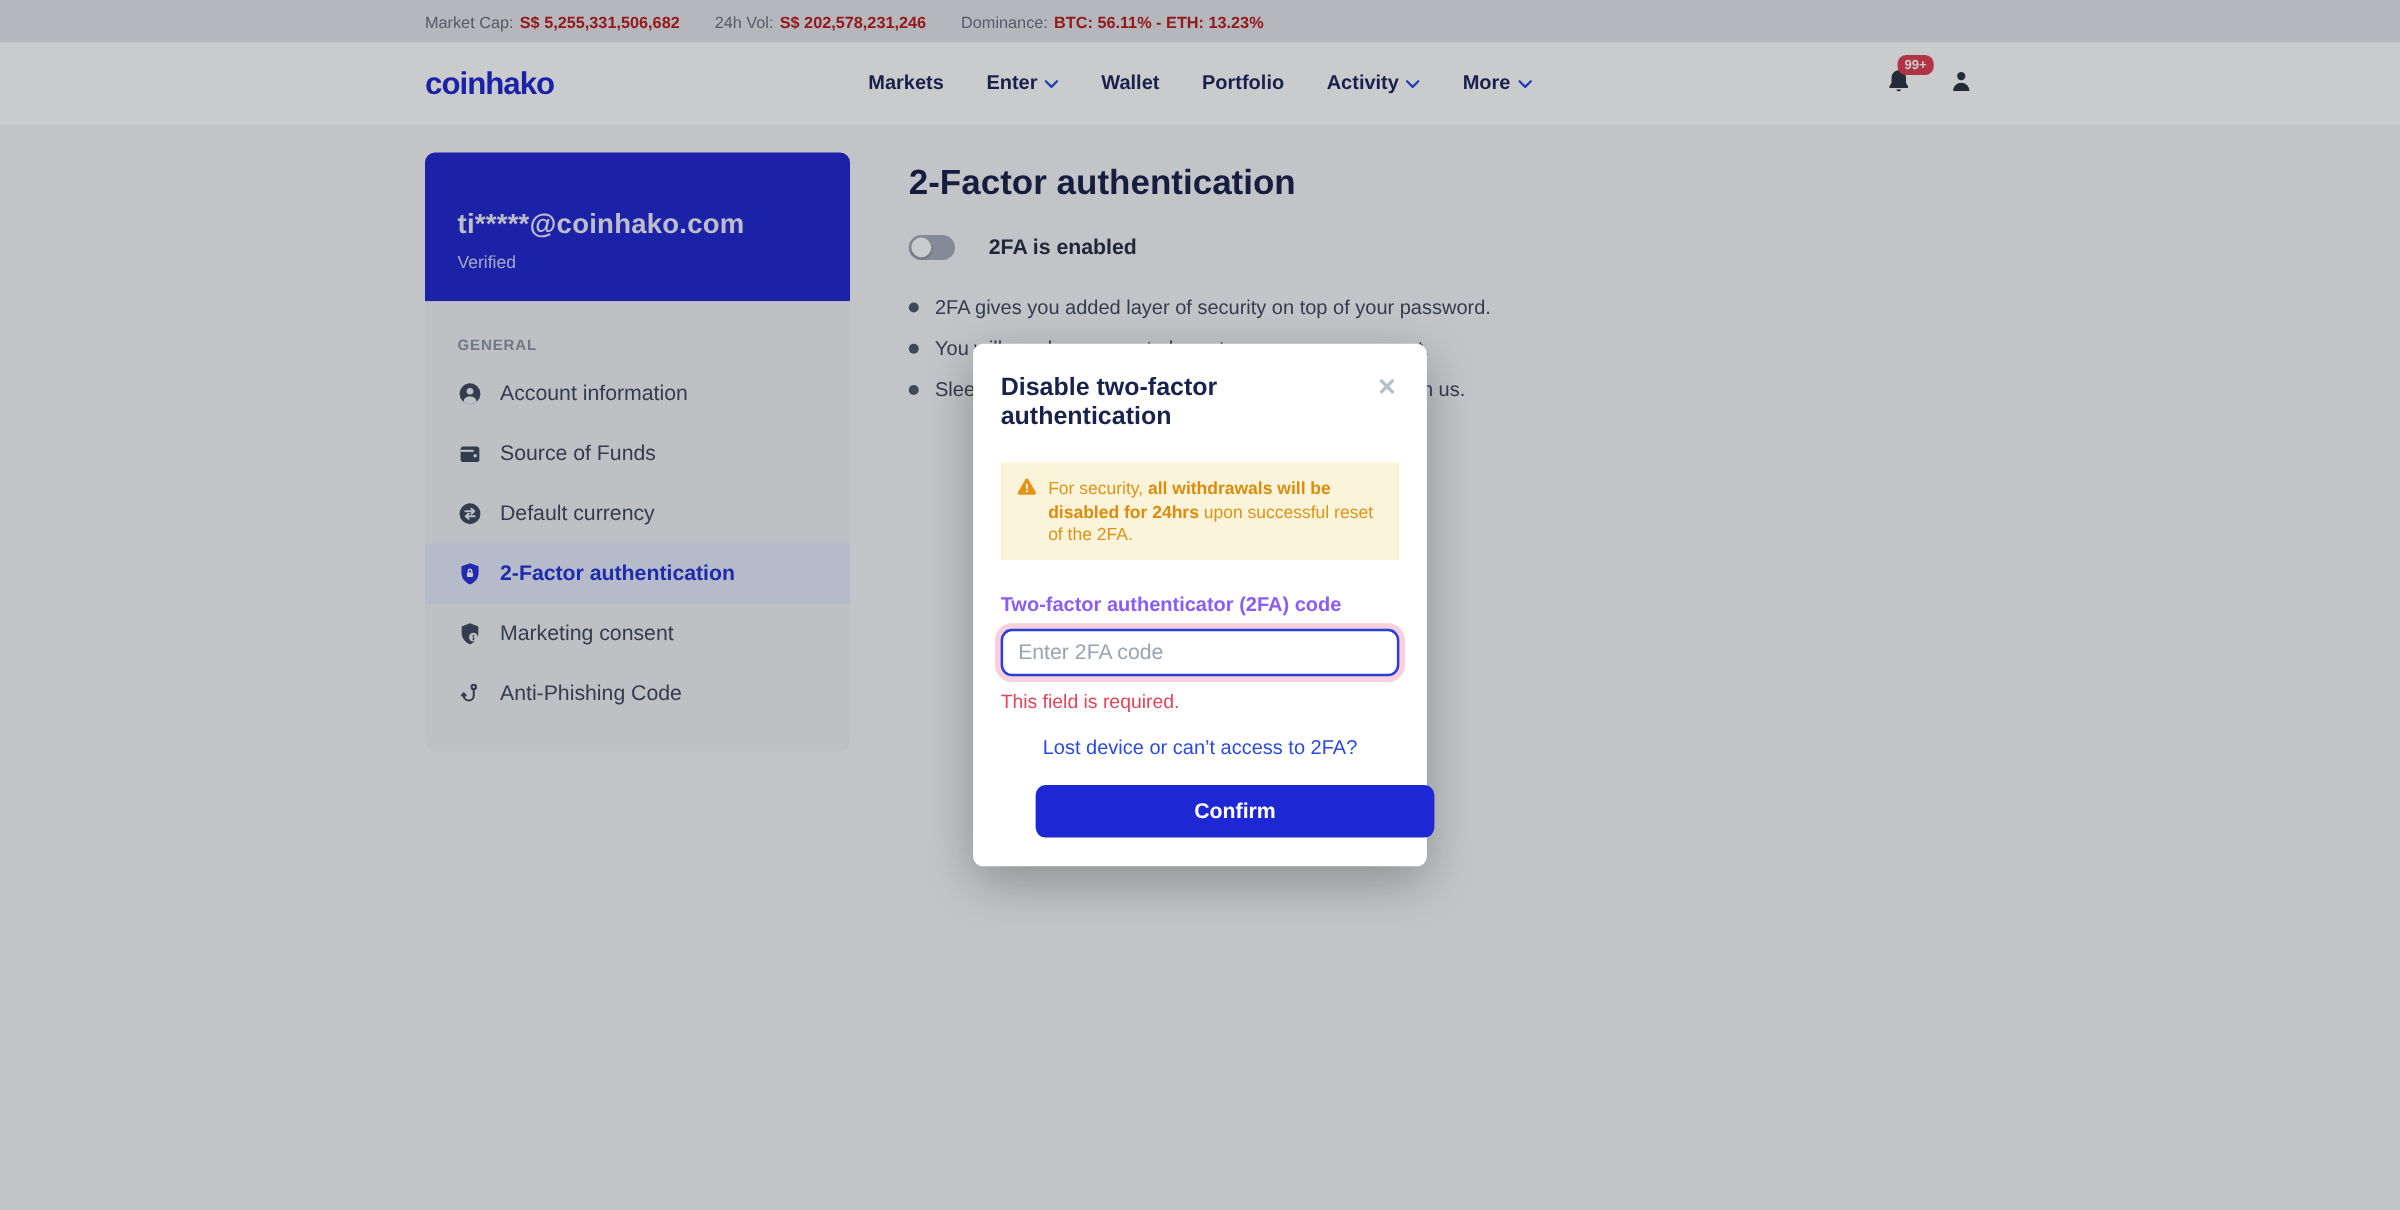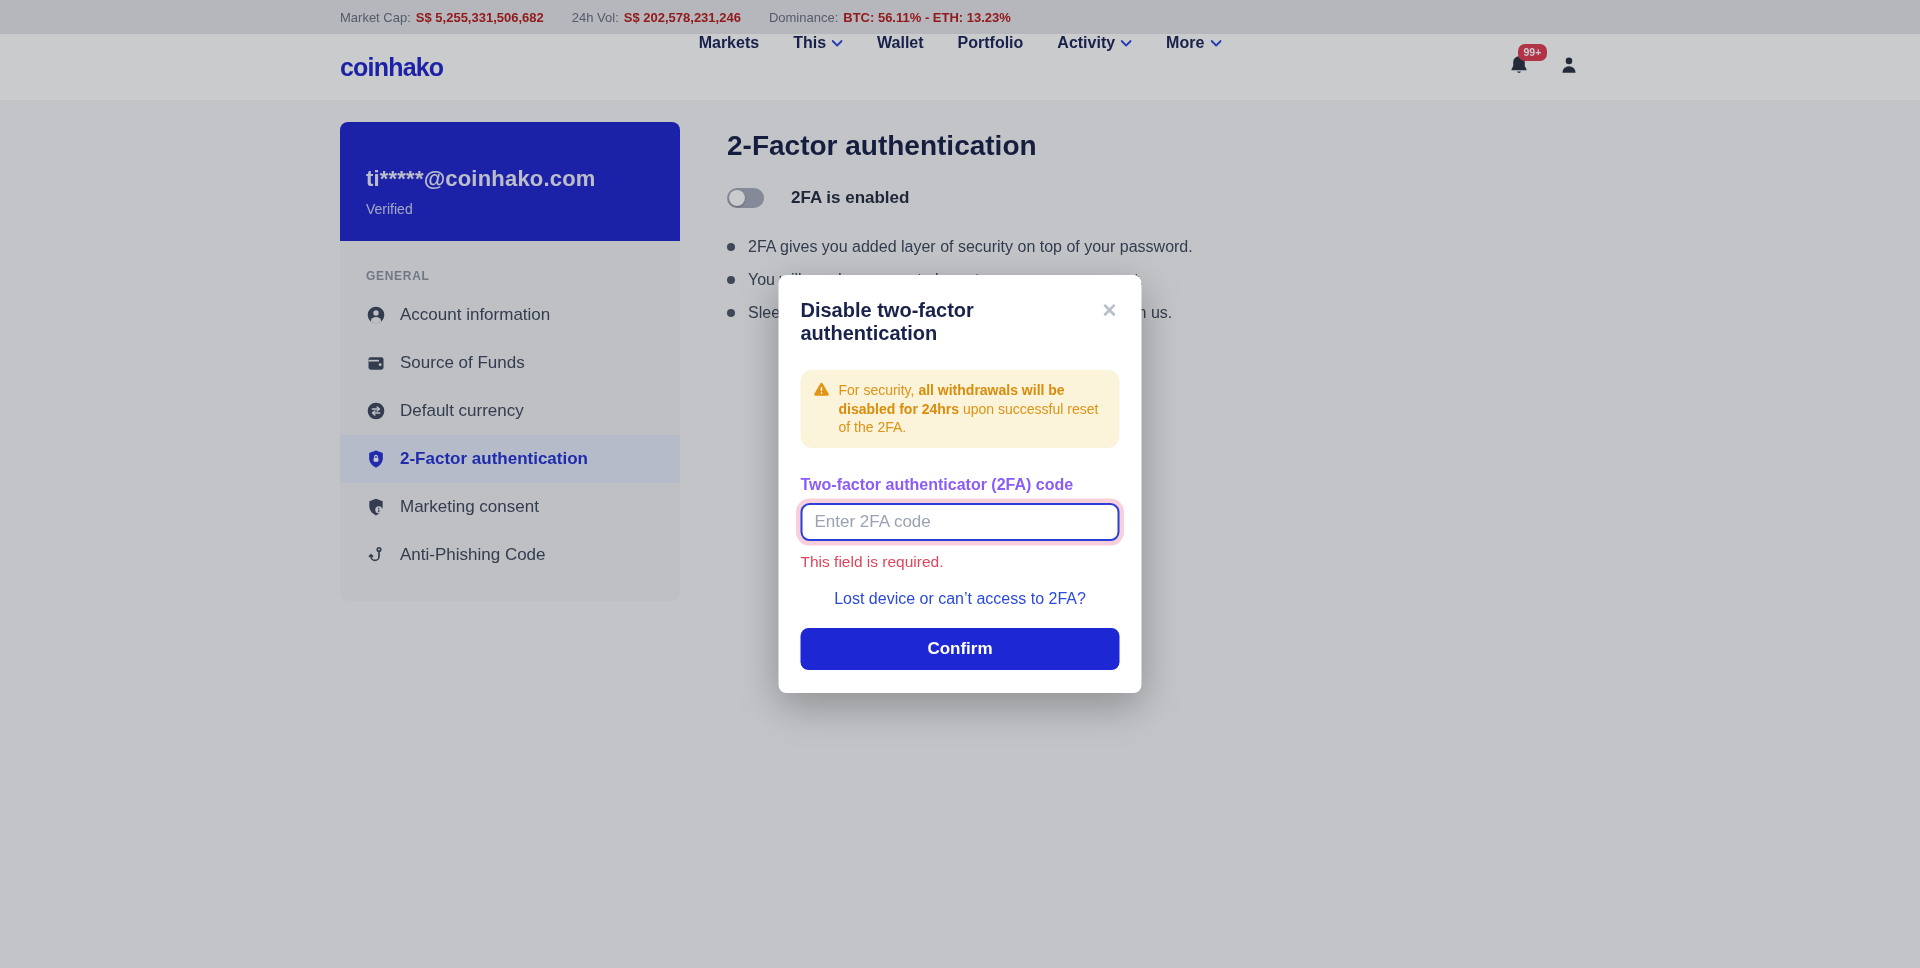--- a/index.html
+++ b/index.html
@@ -10,21 +10,21 @@
   
   .ticker { background:#E4E6EA; height:34px; }
   .ticker .container { display:flex; align-items:center; height:100%; gap:28px; font-size:13px; color:#68707F; }
   .tick-group { display:flex; gap:5px; align-items:center; white-space:nowrap; }
   .tick-val { color:#b91c1c; font-weight:700; }
 
   
   .header { background:#FFFFFF; height:66px; position:relative; }
   .header .container { display:flex; align-items:center; height:100%; position:relative; }
   .logo { font-size:25px; font-weight:700; color:#2127CF; letter-spacing:-0.8px; cursor:pointer; }
-  .nav { position:absolute; left:50%; top:0; height:100%; transform:translateX(-50%); display:flex; align-items:flex-start; gap:34px; }
+  .nav { position:absolute; left:50%; top:0; height:100%; transform:translateX(-50%); display:flex; align-items:center; gap:34px; }
   .nav-item { display:flex; align-items:center; gap:6px; font-size:16px; font-weight:600; color:#1B2559; cursor:pointer; white-space:nowrap; }
   .header-icons { margin-left:auto; display:flex; align-items:center; gap:28px; }
   .bell-wrap { position:relative; cursor:pointer; }
   .badge { position:absolute; top:-9px; left:10px; background:#DE3D52; color:#fff; font-size:10.5px; font-weight:700; padding:3px 5.5px; border-radius:7px; line-height:1; }
   .avatar-btn { cursor:pointer; }
 
   
   .layout { display:flex; gap:47px; padding-top:22px; }
   .sidebar { width:340px; flex:none; }
   .profile-card { background:#2127CF; border-radius:8px 8px 0 0; padding:44px 26px 24px; }
@@ -45,29 +45,29 @@
   .toggle-label { font-size:17px; font-weight:600; color:#242E42; }
   .bullets li { list-style:none; display:flex; gap:13px; font-size:16px; color:#3E4A5E; margin-bottom:15px; align-items:baseline; }
   .bullets li::before { content:""; width:8px; height:8px; border-radius:50%; background:#4E586B; flex:none; position:relative; top:-1px; }
 
   
   .backdrop { position:fixed; inset:0; background:rgba(13,17,28,0.22); z-index:5; }
   .modal { position:fixed; left:50%; top:50%; transform:translate(-50%,-50%); width:363px; background:#fff; border-radius:8px; box-shadow:0 12px 40px rgba(0,0,0,.28); z-index:6; padding:24px 22px 23px; }
   .modal-head { display:flex; justify-content:space-between; align-items:flex-start; margin-bottom:25px; }
   .modal-title { font-size:20px; font-weight:700; color:#19224A; }
   .close { font-size:19px; color:#B7BFCC; cursor:pointer; font-weight:600; line-height:1; padding:2px; }
-  .warning { background:#FCF3DB; border-radius:12px; padding:11px 13px; display:flex; gap:9px; font-size:14px; line-height:1.33; color:#DC9415; margin-bottom:28px; }
+  .warning { background:#FCF3DB; border-radius:1px; padding:11px 13px; display:flex; gap:9px; font-size:14px; line-height:1.33; color:#DC9415; margin-bottom:28px; }
   .warning b { font-weight:700; color:#D98D0B; }
   .warn-icon { flex:none; margin-top:1px; }
   .field-label { font-size:16px; font-weight:600; color:#8b5cf6; margin-bottom:9px; }
   .input { width:100%; height:38px; border:2px solid #2B3FD8; border-radius:9px; box-shadow:0 0 0 4.5px #F8D0DC; padding:0 12px; font-size:17px; color:#242E42; outline:none; font-family:"Liberation Sans", sans-serif; }
   .input::placeholder { color:#9AA3B2; }
   .error { font-size:15.5px; color:#E0455A; margin-top:12px; }
   .link { display:block; text-align:center; font-size:16px; color:#2B49DF; margin:19px 0 20px; text-decoration:none; cursor:pointer; }
-  .confirm { width:100%; height:42px; background:#1D28D4; color:#fff; font-size:17px; font-weight:700; border:none; border-radius:8px; cursor:pointer; font-family:"Liberation Sans", sans-serif; }
+  .confirm { width:100%; height:42px; background:#1D28D4; color:#fff; font-size:17px; font-weight:700; border:none; border-radius:8px; cursor:pointer; font-family:"Liberation Sans", sans-serif;margin-left:28px; }
 </style>
 </head>
 <body>
 
 <div class="ticker">
   <div class="container">
     <span class="tick-group">
       <span>Market Cap:</span>
       <span class="tick-val">S$ 5,255,331,506,682</span>
     </span>
@@ -83,21 +83,21 @@
 </div>
 
 <div class="header">
   <div class="container">
     <div class="logo">coinhako</div>
     <div class="nav">
       <div class="nav-item">
         <span>Markets</span>
       </div>
       <div class="nav-item">
-        <span>This</span>
+        <span>Enter</span>
         <svg width="11" height="7" viewBox="0 0 11 7">
             <path d="M1 1l4.5 4.5L10 1" stroke="#2B49DF" stroke-width="1.8" fill="none" stroke-linecap="round" stroke-linejoin="round"></path>
           </svg>
       </div>
       <div class="nav-item">
         <span>Wallet</span>
       </div>
       <div class="nav-item">
         <span>Portfolio</span>
       </div>

